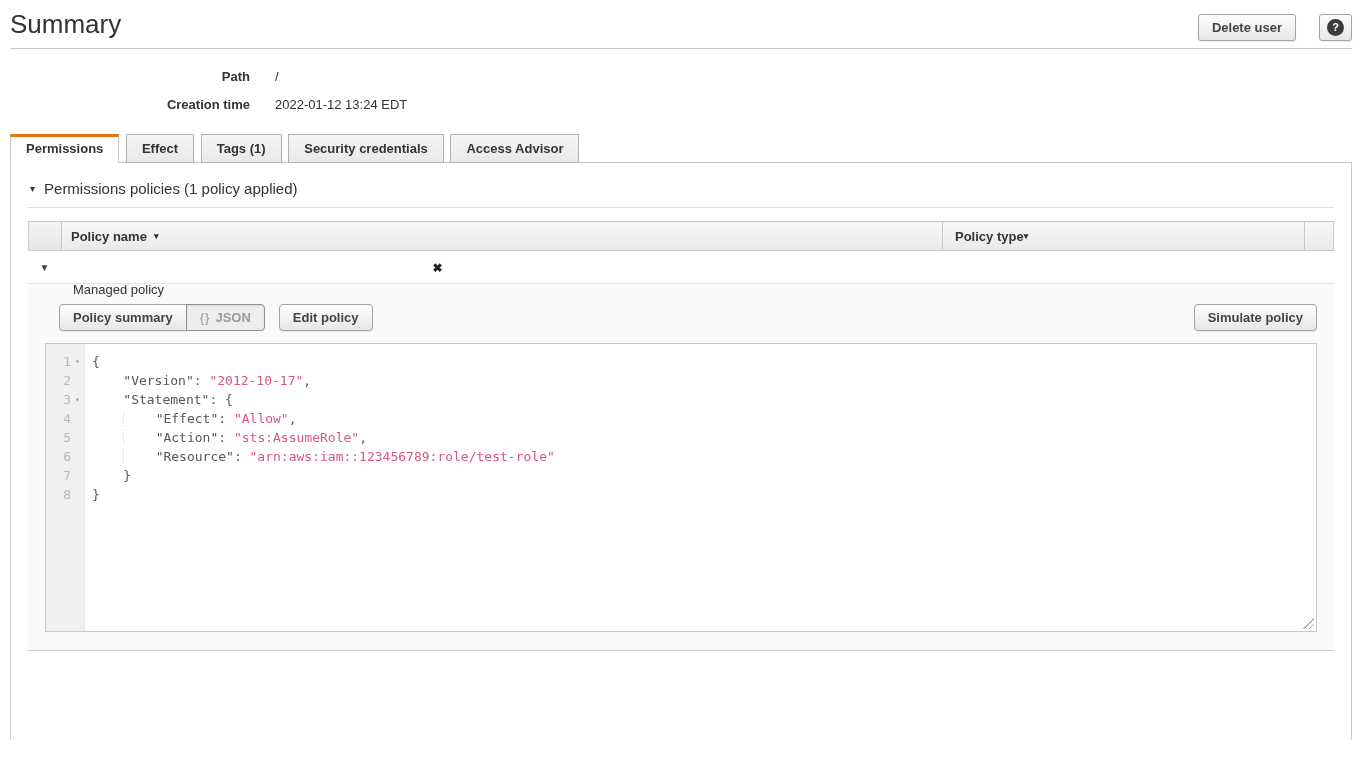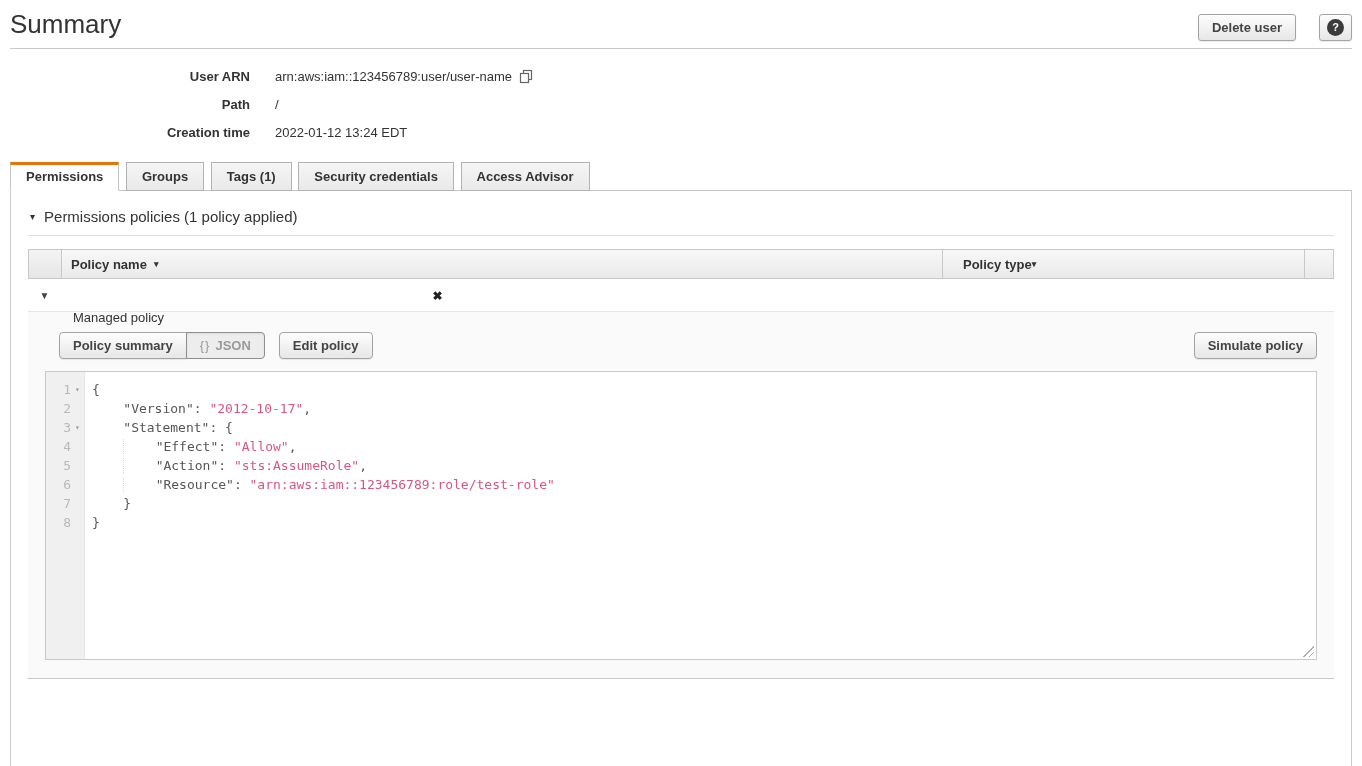--- a/index.html
+++ b/index.html
@@ -62,21 +62,21 @@
   .plus-circle { display:inline-block; width:14px; height:14px; border-radius:50%; background:#0073bb; color:#fff; font-size:12px; font-weight:bold; line-height:13px; text-align:center; }
 
   
   .ptable-header {
     display:flex; height:30px; align-items:stretch;
     background:linear-gradient(#f8f8f8,#eaeaea); border:1px solid #c8c8c8;
   }
   .th { display:flex; align-items:center; font-weight:bold; color:#333; }
   .th-expand { width:33px; border-right:1px solid #c8c8c8; background:linear-gradient(#f4f4f4,#e6e6e6); }
   .th-name { flex:1; padding-left:9px; gap:7px; cursor:pointer; }
-  .th-type { width:362px; border-left:1px solid #c8c8c8; padding-left:20px; gap:0; cursor:pointer; }
+  .th-type { width:362px; border-left:1px solid #c8c8c8; padding-left:12px; gap:0; cursor:pointer; }
   .th-actions { width:29px; border-left:1px solid #c8c8c8; }
   .sort-arrow { font-size:9px; color:#333; }
 
   .row-group { height:31px; line-height:31px; background:#f4f4f4; border-bottom:1px solid #e0e0e0; font-weight:bold; padding-left:10px; }
   .row-policy { display:flex; align-items:center; height:33px; background:#fff; border-bottom:1px solid #e5e5e5; }
   .cell-expand { width:33px; text-align:center; font-size:10px; color:#444; cursor:pointer; }
   .cell-name { flex:1; padding-left:39px; }
   .cell-name a { color:#0073bb; text-decoration:none; cursor:pointer; }
   .cell-type { width:362px; padding-left:12px;margin-top:44px; }
   .cell-actions { width:29px; text-align:center; }
@@ -124,44 +124,32 @@
     <button class="btn">Delete user</button>
     <button class="btn btn-help">
       <span class="help-circle">?</span>
     </button>
   </div>
 </div>
 <div class="header-rule"></div>
 
 <div class="info">
   <div class="info-row">
-    <div class="info-label">User ARN</div>
-    <div class="info-value">
-      <span>arn:aws:iam::123456789:user/user-name</span>
-      <span class="copy-icon">
-        <svg width="15" height="15" viewBox="0 0 15 15">
-          <rect x="4.5" y="1.5" width="8" height="9" fill="#fff" stroke="#666" stroke-width="1.2"></rect>
-          <rect x="1.5" y="4.5" width="8" height="9" fill="#fff" stroke="#666" stroke-width="1.2"></rect>
-        </svg>
-      </span>
-    </div>
-  </div>
-  <div class="info-row">
     <div class="info-label">Path</div>
     <div class="info-value">/</div>
   </div>
   <div class="info-row">
     <div class="info-label">Creation time</div>
     <div class="info-value">2022-01-12 13:24 EDT</div>
   </div>
 </div>
 
 <div class="tabbar">
   <span class="tab active">Permissions</span>
-  <span class="tab">Groups</span>
+  <span class="tab">Effect</span>
   <span class="tab">Tags (1)</span>
   <span class="tab">Security credentials</span>
   <span class="tab">Access Advisor</span>
 </div>
 
 <div class="content-wrapper">
 
   <div class="section-head">
     <span class="tri">▾</span>
     <span>Permissions policies (1 policy applied)</span>

